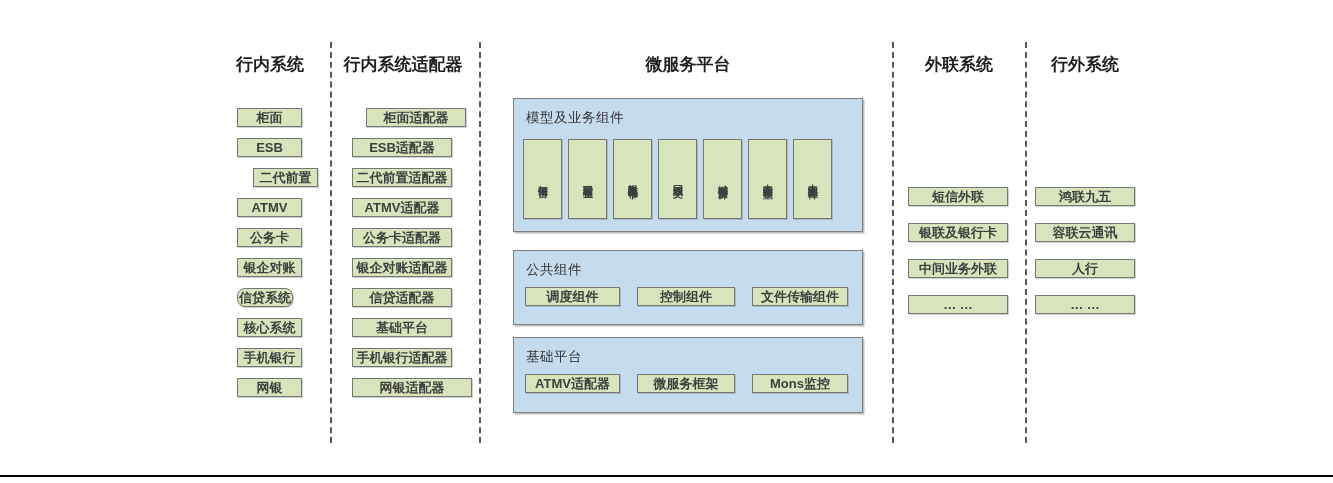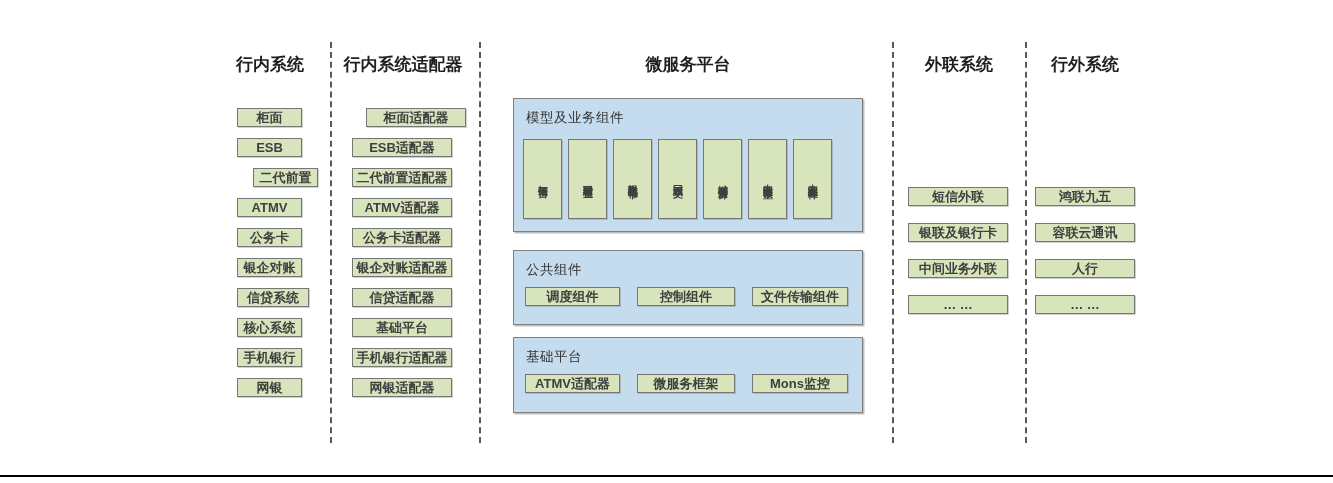--- a/index.html
+++ b/index.html
@@ -22,38 +22,38 @@
 
 <div class="canvas">
 
   <div class="col-title" style="left:270px;top:53px;">行内系统</div>
   <div class="gbox" style="left:237px;top:108px;width:65px;">柜面</div>
   <div class="gbox" style="left:237px;top:138px;width:65px;">ESB</div>
   <div class="gbox" style="left:237px;top:168px;width:65px;margin-left:16px;">二代前置</div>
   <div class="gbox" style="left:237px;top:198px;width:65px;">ATMV</div>
   <div class="gbox" style="left:237px;top:228px;width:65px;">公务卡</div>
   <div class="gbox" style="left:237px;top:258px;width:65px;">银企对账</div>
-  <div class="gbox" style="left:237px;top:288px;width:72px;">信贷系统</div>
+  <div class="gbox" style="left:237px;top:288px;width:56px;border-radius:8px;">信贷系统</div>
   <div class="gbox" style="left:237px;top:318px;width:65px;">核心系统</div>
   <div class="gbox" style="left:237px;top:348px;width:65px;">手机银行</div>
   <div class="gbox" style="left:237px;top:378px;width:65px;">网银</div>
 
   <div class="divider" style="left:330px;"></div>
 
   <div class="col-title" style="left:403px;top:53px;">行内系统适配器</div>
   <div class="gbox" style="left:366px;top:108px;width:100px;">柜面适配器</div>
   <div class="gbox" style="left:352px;top:138px;width:100px;">ESB适配器</div>
   <div class="gbox" style="left:352px;top:168px;width:100px;">二代前置适配器</div>
   <div class="gbox" style="left:352px;top:198px;width:100px;">ATMV适配器</div>
   <div class="gbox" style="left:352px;top:228px;width:100px;">公务卡适配器</div>
   <div class="gbox" style="left:352px;top:258px;width:100px;">银企对账适配器</div>
   <div class="gbox" style="left:352px;top:288px;width:100px;">信贷适配器</div>
   <div class="gbox" style="left:352px;top:318px;width:100px;">基础平台</div>
   <div class="gbox" style="left:352px;top:348px;width:100px;font-family:Liberation Serif, serif;">手机银行适配器</div>
-  <div class="gbox" style="left:352px;top:378px;width:100px;">网银适配器</div>
+  <div class="gbox" style="left:352px;top:378px;width:120px;">网银适配器</div>
 
   <div class="divider" style="left:479px;"></div>
 
   <div class="col-title" style="left:688px;top:53px;">微服务平台</div>
 
   <div class="panel" style="left:513px;top:98px;width:350px;height:134px;">
     <div class="panel-label">模型及业务组件</div>
   </div>
   <div class="vbox" style="left:523px;top:139px;">
       <span>短信平台</span>

